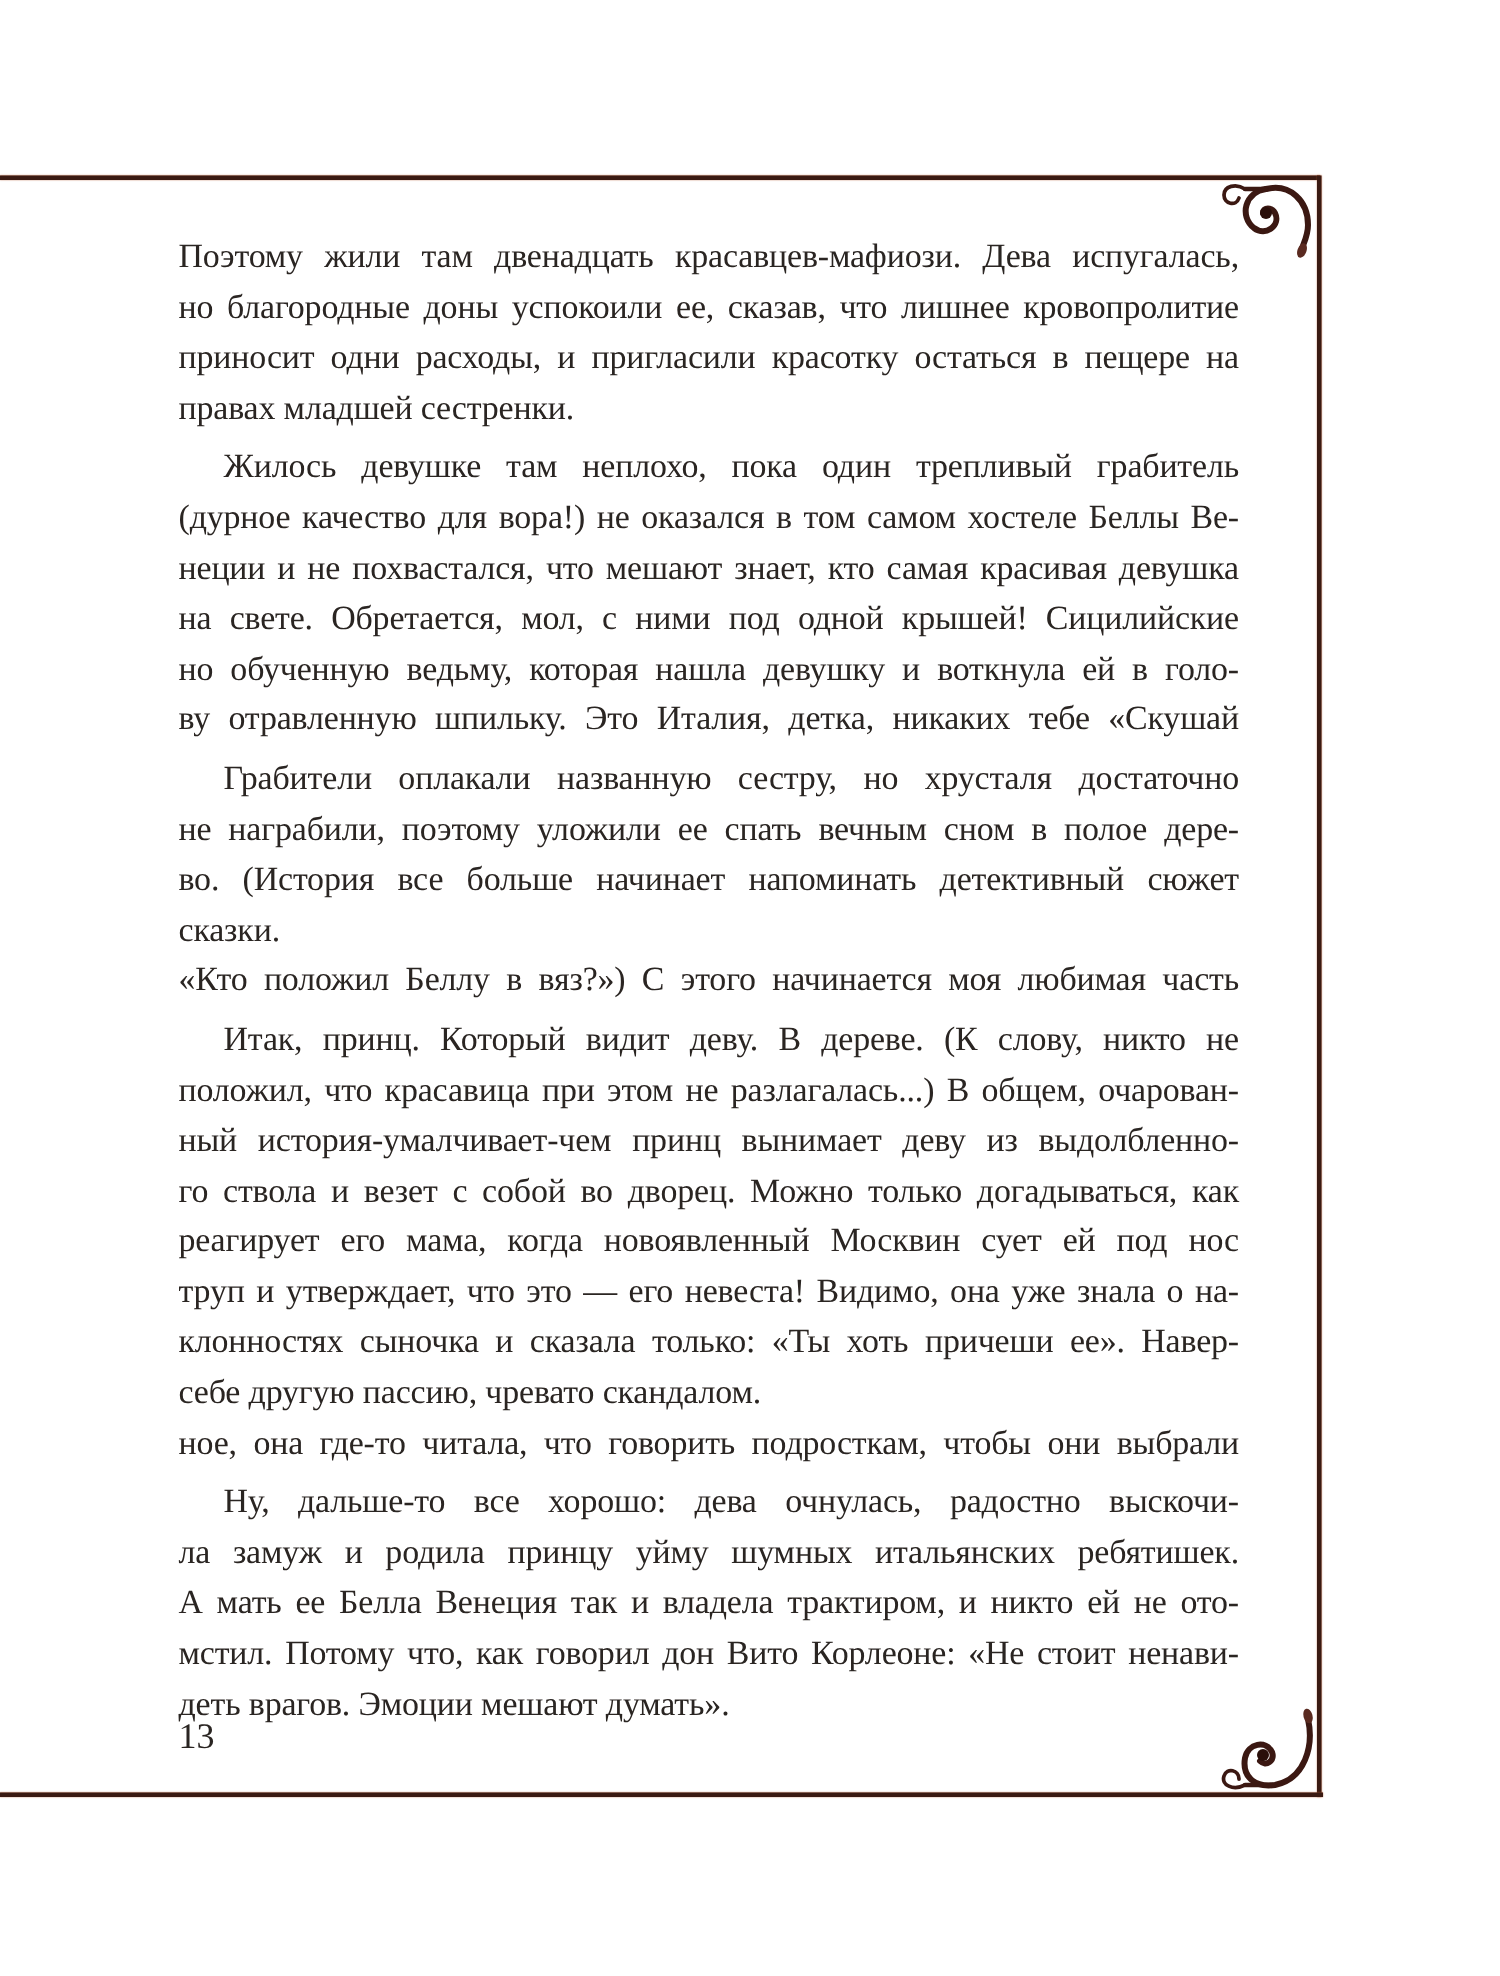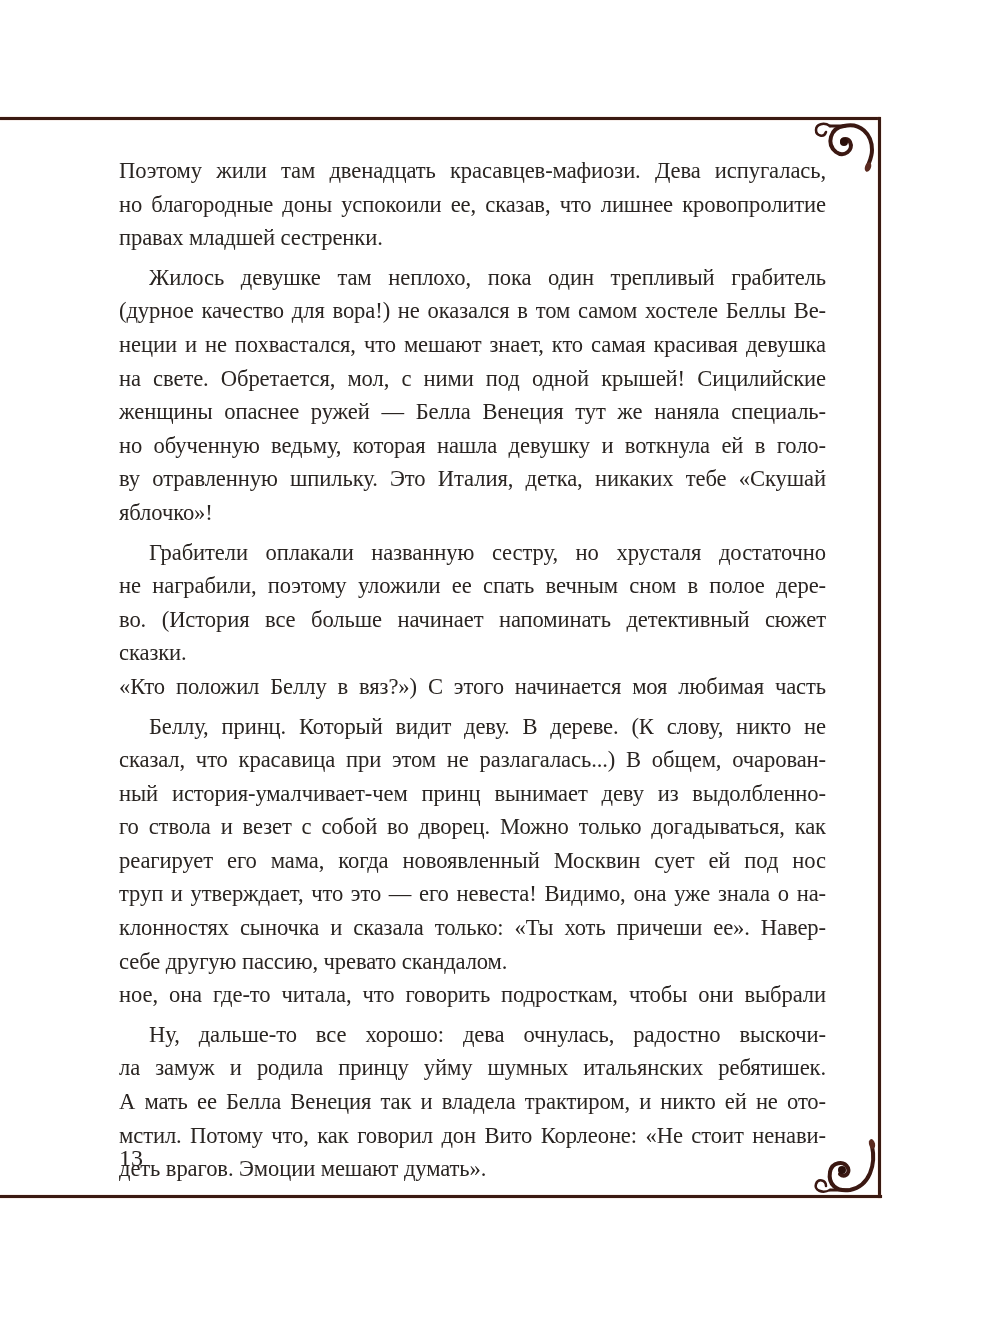--- a/index.html
+++ b/index.html
@@ -62,42 +62,41 @@
     </g>
     <circle cx="34" cy="40" r="4" fill="#2a0f0a"></circle>
     <ellipse cx="64" cy="14" rx="3" ry="5" fill="#5a2a20" transform="rotate(-15 64 14)"></ellipse>
   </svg>
 </div>
 
 <div class="text-block">
   <p class="para">
     <span class="line">Поэтому жили там двенадцать красавцев-мафиози. Дева испугалась,</span>
     <span class="line">но благородные доны успокоили ее, сказав, что лишнее кровопролитие</span>
+    <span class="line">приносит одни расходы, и пригласили красотку остаться в пещере на</span>
     <span class="line last">правах младшей сестренки.</span>
   </p>
   <p class="para">
     <span class="line first-indent">Жилось девушке там неплохо, пока один трепливый грабитель</span>
     <span class="line">(дурное качество для вора!) не оказался в том самом хостеле Беллы Ве-</span>
     <span class="line">неции и не похвастался, что мешают знает, кто самая красивая девушка</span>
     <span class="line">на свете. Обретается, мол, с ними под одной крышей! Сицилийские</span>
-    <span class="line">женщины опаснее ружей — Белла Венеция тут же наняла специаль-</span>
     <span class="line">но обученную ведьму, которая нашла девушку и воткнула ей в голо-</span>
     <span class="line">ву отравленную шпильку. Это Италия, детка, никаких тебе «Скушай</span>
-    <span class="line last">яблочко»!</span>
   </p>
   <p class="para">
     <span class="line first-indent">Грабители оплакали названную сестру, но хрусталя достаточно</span>
     <span class="line">не награбили, поэтому уложили ее спать вечным сном в полое дере-</span>
     <span class="line">во. (История все больше начинает напоминать детективный сюжет</span>
     <span class="line last">сказки.</span>
     <span class="line">«Кто положил Беллу в вяз?») С этого начинается моя любимая часть</span>
   </p>
   <p class="para">
-    <span class="line first-indent">Беллу, принц. Который видит деву. В дереве. (К слову, никто не</span>
-    <span class="line">сказал, что красавица при этом не разлагалась...) В общем, очарован-</span>
+    <span class="line first-indent">Итак, принц. Который видит деву. В дереве. (К слову, никто не</span>
+    <span class="line">положил, что красавица при этом не разлагалась...) В общем, очарован-</span>
     <span class="line">ный история-умалчивает-чем принц вынимает деву из выдолбленно-</span>
     <span class="line">го ствола и везет с собой во дворец. Можно только догадываться, как</span>
     <span class="line">реагирует его мама, когда новоявленный Москвин сует ей под нос</span>
     <span class="line">труп и утверждает, что это — его невеста! Видимо, она уже знала о на-</span>
     <span class="line">клонностях сыночка и сказала только: «Ты хоть причеши ее». Навер-</span>
     <span class="line last">себе другую пассию, чревато скандалом.</span>
     <span class="line">ное, она где-то читала, что говорить подросткам, чтобы они выбрали</span>
   </p>
   <p class="para">
     <span class="line first-indent">Ну, дальше-то все хорошо: дева очнулась, радостно выскочи-</span>

